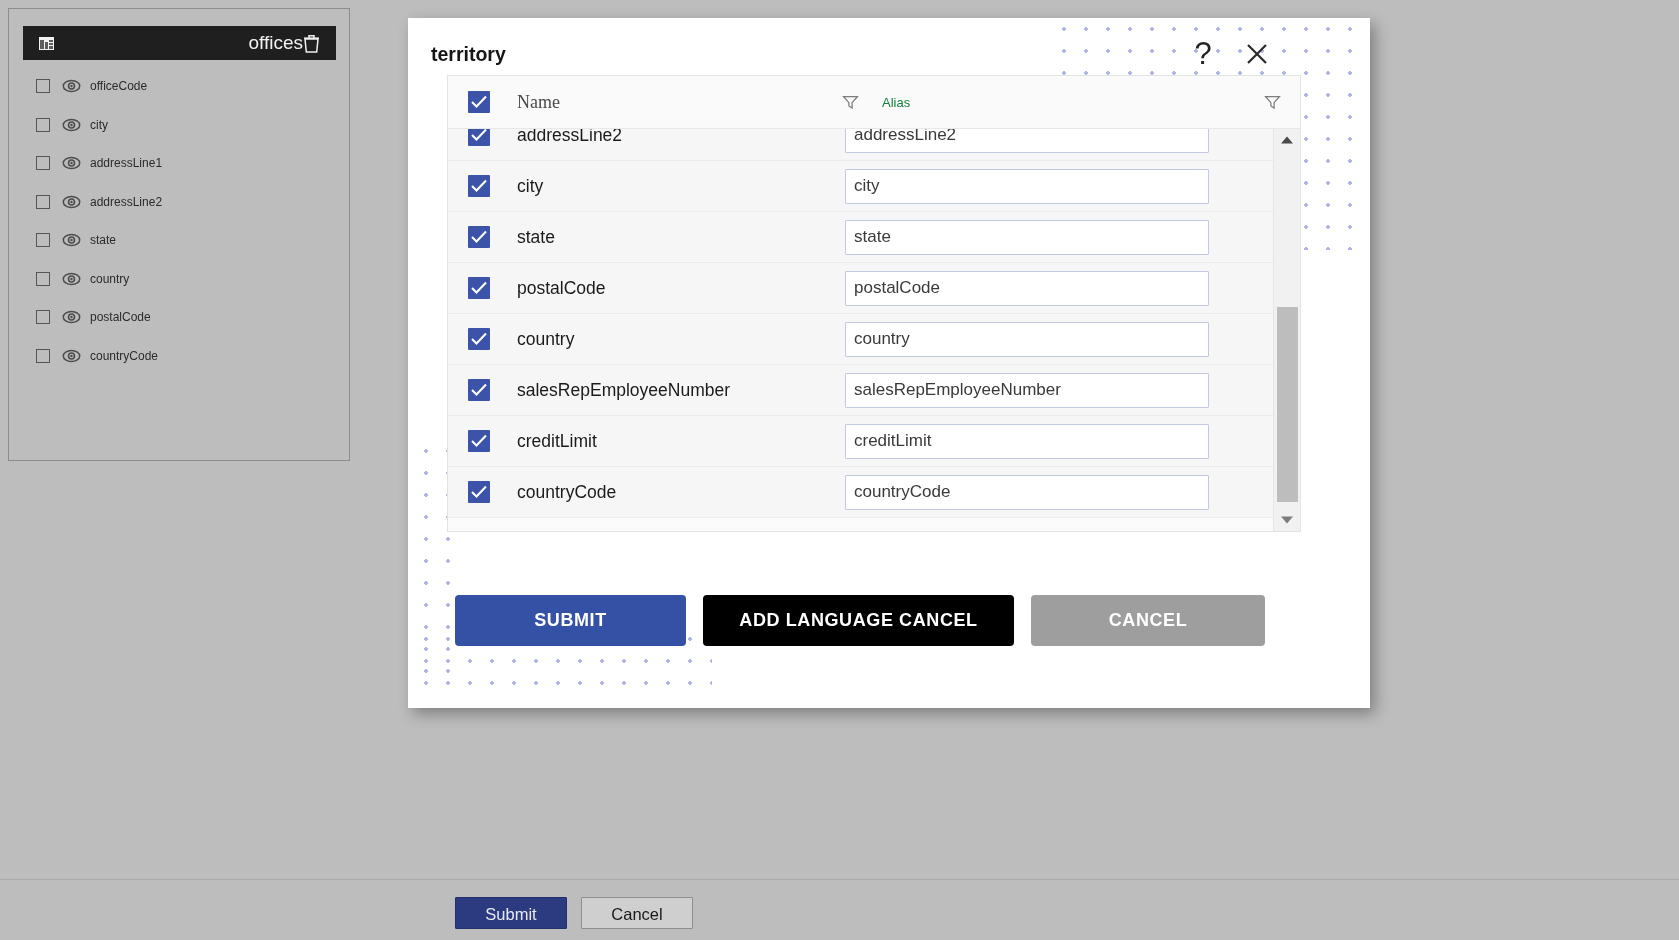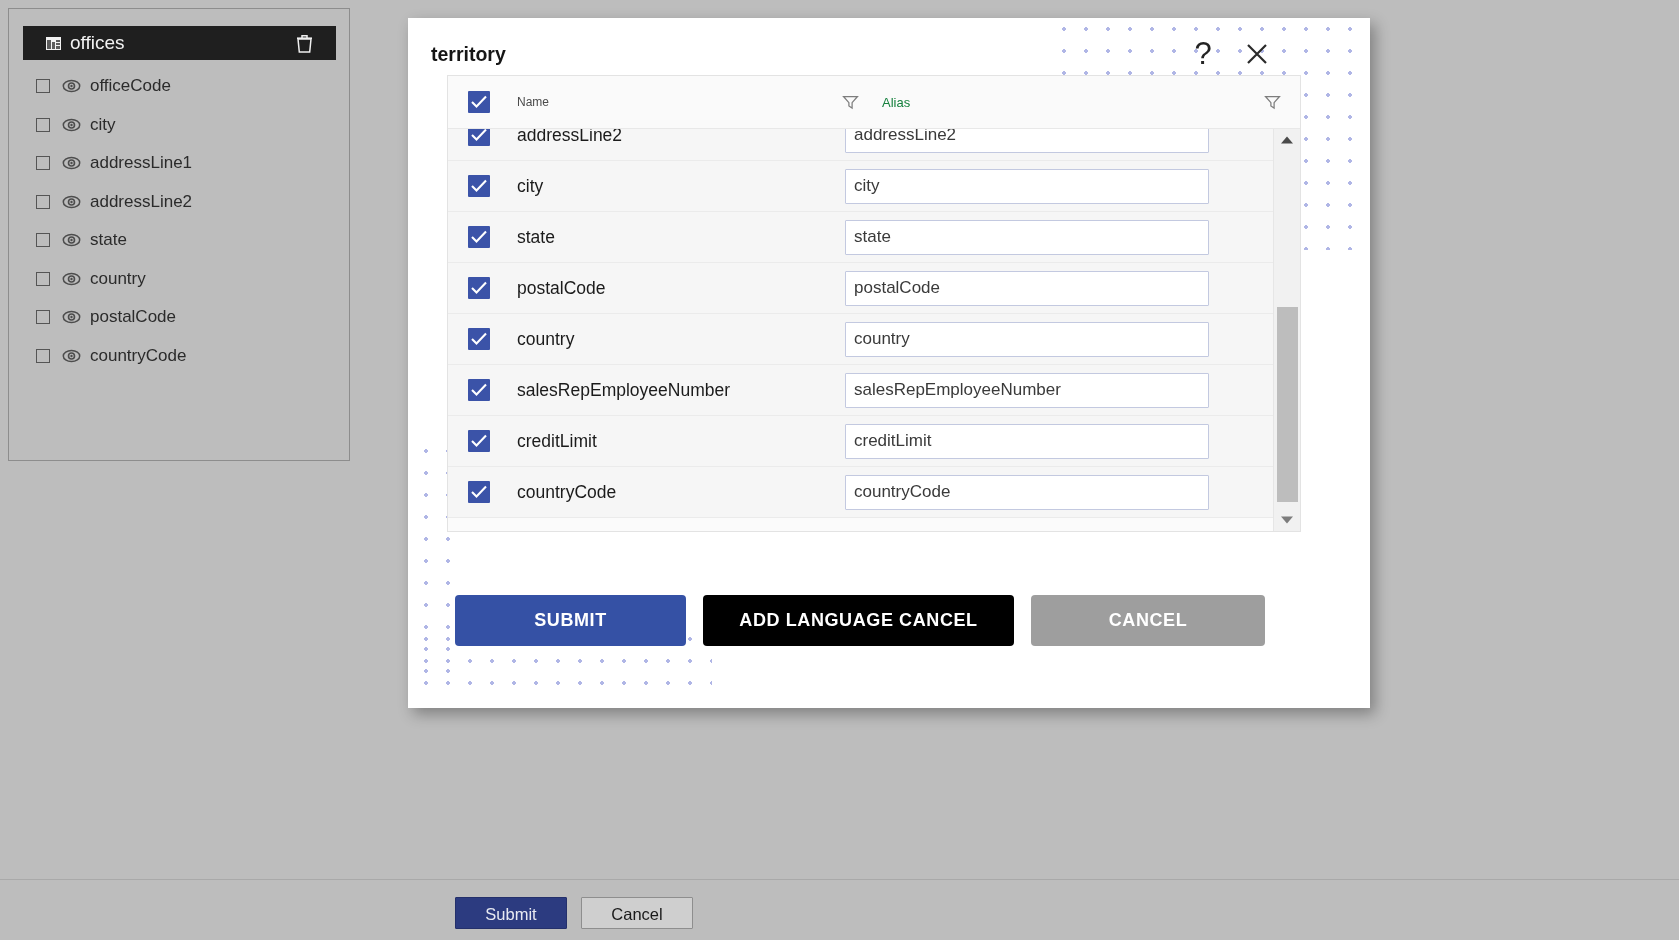--- a/index.html
+++ b/index.html
@@ -75,22 +75,23 @@
   }
   .side-head {
     position: absolute;
     left: 14px;
     top: 17px;
     width: 313px;
     height: 34px;
     background: #1f1f1f;
     display: flex;
     align-items: center;
-    padding: 0 23px;
-    cursor: pointer;
+    padding: 0 16px;
+    cursor: pointer;
+    text-align: right;
   }
   .side-head-icon {
     width: 15px; height: 13px;
     margin-right: 9px;
     flex: 0 0 auto;
     display: block;
   }
   .side-head-title {
     color: #f2f2f2;
     font-size: 19px;
@@ -115,21 +116,21 @@
     width: 14px; height: 14px;
     border: 1.6px solid #555;
     background: transparent;
     margin-left: 13px;
     margin-right: 12px;
     flex: 0 0 auto;
     cursor: pointer;
   }
   .eye-icon { width: 19px; height: 14px; margin-right: 9px; flex: 0 0 auto; cursor: pointer; }
   .field-name {
-    font-size: 17px;
+    font-size: 12px;
     color: #2b2b2b;
     white-space: nowrap;
   }
 
   
   .dialog {
     position: absolute;
     left: 408px;
     top: 18px;
     width: 962px;
@@ -215,21 +216,21 @@
   .cb {
     width: 22px; height: 22px;
     background: #3b53a8;
     flex: 0 0 auto;
     position: relative;
     cursor: pointer;
     border-radius: 1px;
   }
   .cb svg { position: absolute; left: 2px; top: 3px; }
   .col-check { width: 61px; display: flex; justify-content: center; flex: 0 0 auto; }
-  .col-name  { flex: 1 1 auto; font-size: 12px; color: #4a4a4a; padding-left: 8px; }
+  .col-name  { flex: 1 1 auto; font-size: 18px; color: #4a4a4a; padding-left: 8px; font-family: Liberation Serif, serif; }
   .col-name-filter { width: 44px; flex: 0 0 auto; display:flex; align-items:center; justify-content:center; cursor: pointer; }
   .col-alias { width: 372px; flex: 0 0 auto; font-size: 13px; color: #15803d; padding-left: 10px; }
   .col-alias-filter { width: 56px; flex: 0 0 auto; display:flex; align-items:center; justify-content:center; cursor: pointer; }
 
   .tbl-body {
     position: absolute;
     left: 0; right: 27px;
     top: 53px;
     bottom: 0;
     overflow: hidden;

